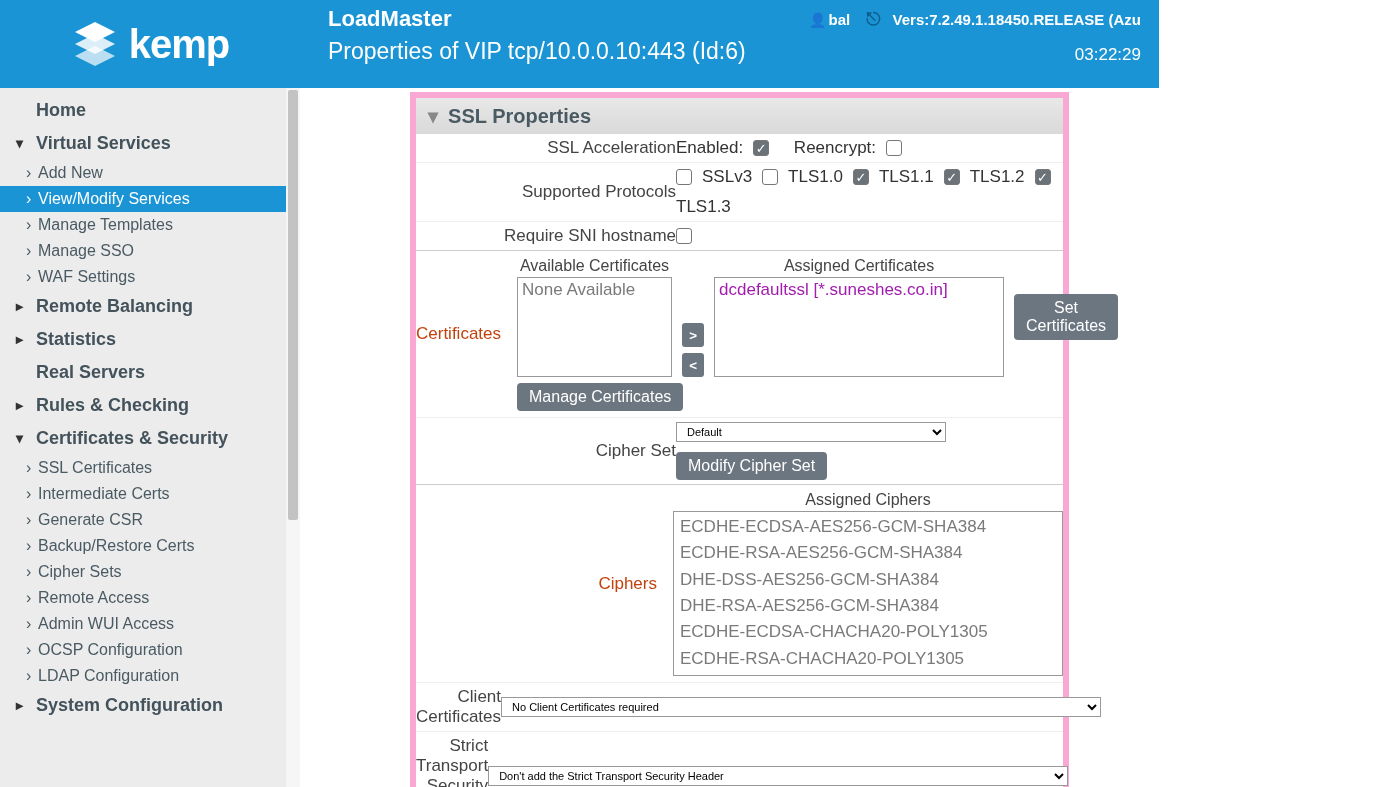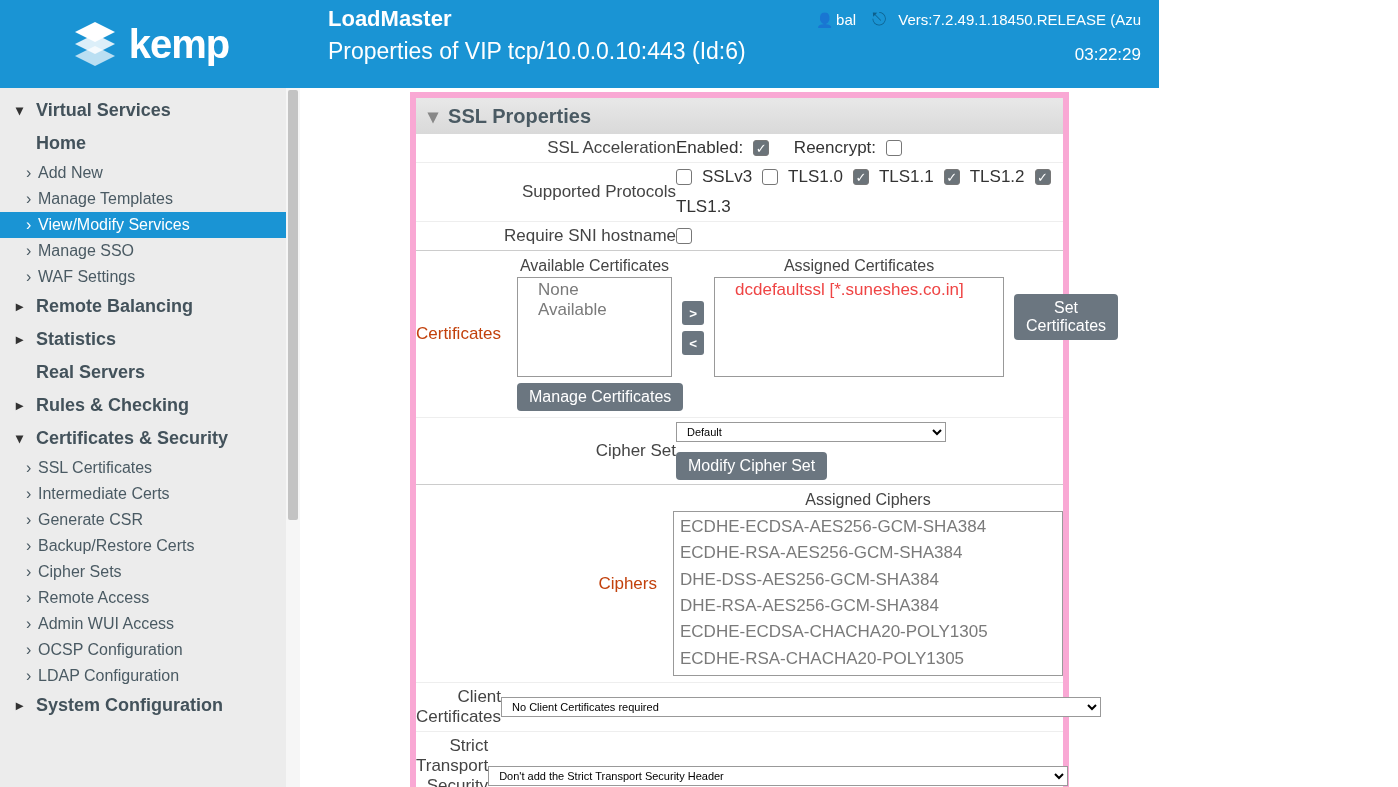--- a/index.html
+++ b/index.html
@@ -2,21 +2,21 @@
 <html><head>
 <meta charset="utf-8">
 <style>
 * { box-sizing: border-box; margin: 0; padding: 0; }
 body { font-family: "Segoe UI", Arial, sans-serif; font-size: 14px; color: #333; background: #fff; overflow: hidden; }
 .app { display: flex; height: 787px; width: 1159px; position: relative; }
 
 
 .header { position: absolute; top: 0; left: 300px; right: 0; height: 88px; background: #1a94d4; color: #fff; display: flex; flex-direction: column; padding: 6px 18px 4px 28px; }
 .header-top { display: flex; justify-content: space-between; font-size: 22px; font-weight: 600; }
-.header-top-right { display: flex; align-items: center; gap: 12px; font-size: 15px; font-weight: 400; }
+.header-top-right { display: flex; align-items: center; gap: 12px; font-size: 15px; font-weight: 700; }
 .header-bottom { display: flex; justify-content: space-between; align-items: flex-end; font-size: 23px; font-weight: 500; margin-top: 6px; }
 .header-time { font-size: 17px; font-weight: 400; }
 .user-icon::before { content: "👤"; font-size: 14px; margin-right: 2px; }
 .logout-icon::before { content: "⎋"; color: #0d5f8c; font-size: 18px; margin-left: 4px; }
 
 
 .logo-panel { position: absolute; top: 0; left: 0; width: 300px; height: 88px; background: #1a94d4; display: flex; align-items: center; justify-content: center; }
 .logo-text { color: #fff; font-size: 40px; font-weight: 700; letter-spacing: -1px; display: flex; align-items: center; gap: 10px; }
 .logo-mark { width: 48px; height: 48px; }
 
@@ -46,21 +46,21 @@
 .chk { width: 16px; height: 16px; border: 1px solid #777; border-radius: 3px; display: inline-flex; align-items: center; justify-content: center; vertical-align: middle; cursor: pointer; }
 .chk.checked { background: #6b7379; }
 .chk.checked::after { content: "✓"; color: #fff; font-size: 13px; line-height: 1; }
 
 
 .cert-row { display: flex; align-items: flex-start; padding: 6px 0; border-top: 1px solid #ccc; }
 .cert-label { width: 260px; text-align: right; padding-right: 16px; font-size: 17px; color: #c2410c; align-self: center; }
 .cert-content { flex: 1; display: flex; gap: 10px; align-items: flex-start; }
 .cert-col { display: flex; flex-direction: column; }
 .cert-col-title { text-align: center; font-size: 16px; color: #444; margin-bottom: 2px; }
-.listbox { width: 155px; height: 100px; border: 1px solid #999; background: #fff; overflow-y: scroll; font-size: 17px; color: #7a7a7a; padding: 2px 20px; }
+.listbox { width: 155px; height: 100px; border: 1px solid #999; background: #fff; overflow-y: scroll; font-size: 17px; color: #7a7a7a; padding: 2px 4px; }
 .listbox.wide { width: 290px; }
 .move-btns { display: flex; flex-direction: column; gap: 6px; margin-top: 22px; }
 .move-btn { width: 22px; height: 24px; background: #6b7680; color: #fff; border: none; border-radius: 3px; font-weight: bold; cursor: pointer; }
 .btn { background: #6b7680; color: #fff; border: none; border-radius: 4px; padding: 5px 12px; font-size: 16px; cursor: pointer; }
 .set-cert-btn-wrap { align-self: center; }
 select { font-size: 11px; padding: 2px 6px; border: 1px solid #999; background: #fff; }
 .sel-wide { width: 270px; }
 .sel-full { width: 600px; }
 .sel-full2 { width: 580px; }
 .cipher-list { width: 390px; height: 165px; border: 1px solid #999; overflow-y: scroll; font-size: 17px; color: #7a7a7a; padding: 2px 6px; line-height: 1.55; }
@@ -93,25 +93,25 @@
         <span>Vers:7.2.49.1.18450.RELEASE (Azu</span>
       </div>
     </div>
     <div class="header-bottom">
       <span>Properties of VIP tcp/10.0.0.10:443 (Id:6)</span>
       <span class="header-time">03:22:29</span>
     </div>
   </div>
 
   <nav class="sidebar">
+    <div class="nav-item bold">Home</div>
     <div class="nav-item bold expanded">Virtual Services</div>
-    <div class="nav-item bold">Home</div>
     <div class="nav-sub">Add New</div>
+    <div class="nav-sub active">View/Modify Services</div>
     <div class="nav-sub">Manage Templates</div>
-    <div class="nav-sub active">View/Modify Services</div>
     <div class="nav-sub">Manage SSO</div>
     <div class="nav-sub">WAF Settings</div>
     <div class="nav-item bold expandable">Remote Balancing</div>
     <div class="nav-item bold expandable">Statistics</div>
     <div class="nav-item bold">Real Servers</div>
     <div class="nav-item bold expandable">Rules &amp; Checking</div>
     <div class="nav-item bold expanded">Certificates &amp; Security</div>
     <div class="nav-sub">SSL Certificates</div>
     <div class="nav-sub">Intermediate Certs</div>
     <div class="nav-sub">Generate CSR</div>
@@ -163,35 +163,35 @@
         <div class="row">
           <div class="row-label">Require SNI hostname</div>
           <div class="row-content">
             <span class="chk"></span>
           </div>
         </div>
 
         <div class="cert-row">
           <div class="cert-label">Certificates</div>
           <div class="cert-content" style="flex-direction:column; gap:6px;">
-            <div style="display:flex; gap:10px; align-items:center;">
+            <div style="display:flex; gap:10px; align-items:flex-end;">
               <div class="cert-col">
                 <div class="cert-col-title">Available Certificates</div>
                 <div class="listbox">
                   <div>None Available</div>
                 </div>
               </div>
               <div class="move-btns">
                 <button class="move-btn">&gt;</button>
                 <button class="move-btn">&lt;</button>
               </div>
               <div class="cert-col">
                 <div class="cert-col-title">Assigned Certificates</div>
                 <div class="listbox wide">
-                  <div style="color:#ef4444;">dcdefaultssl [*.suneshes.co.in]</div>
+                  <div style="color:#a21caf;">dcdefaultssl [*.suneshes.co.in]</div>
                 </div>
               </div>
               <div class="set-cert-btn-wrap">
                 <button class="btn">Set Certificates</button>
               </div>
             </div>
             <div>
               <button class="btn">Manage Certificates</button>
             </div>
           </div>

